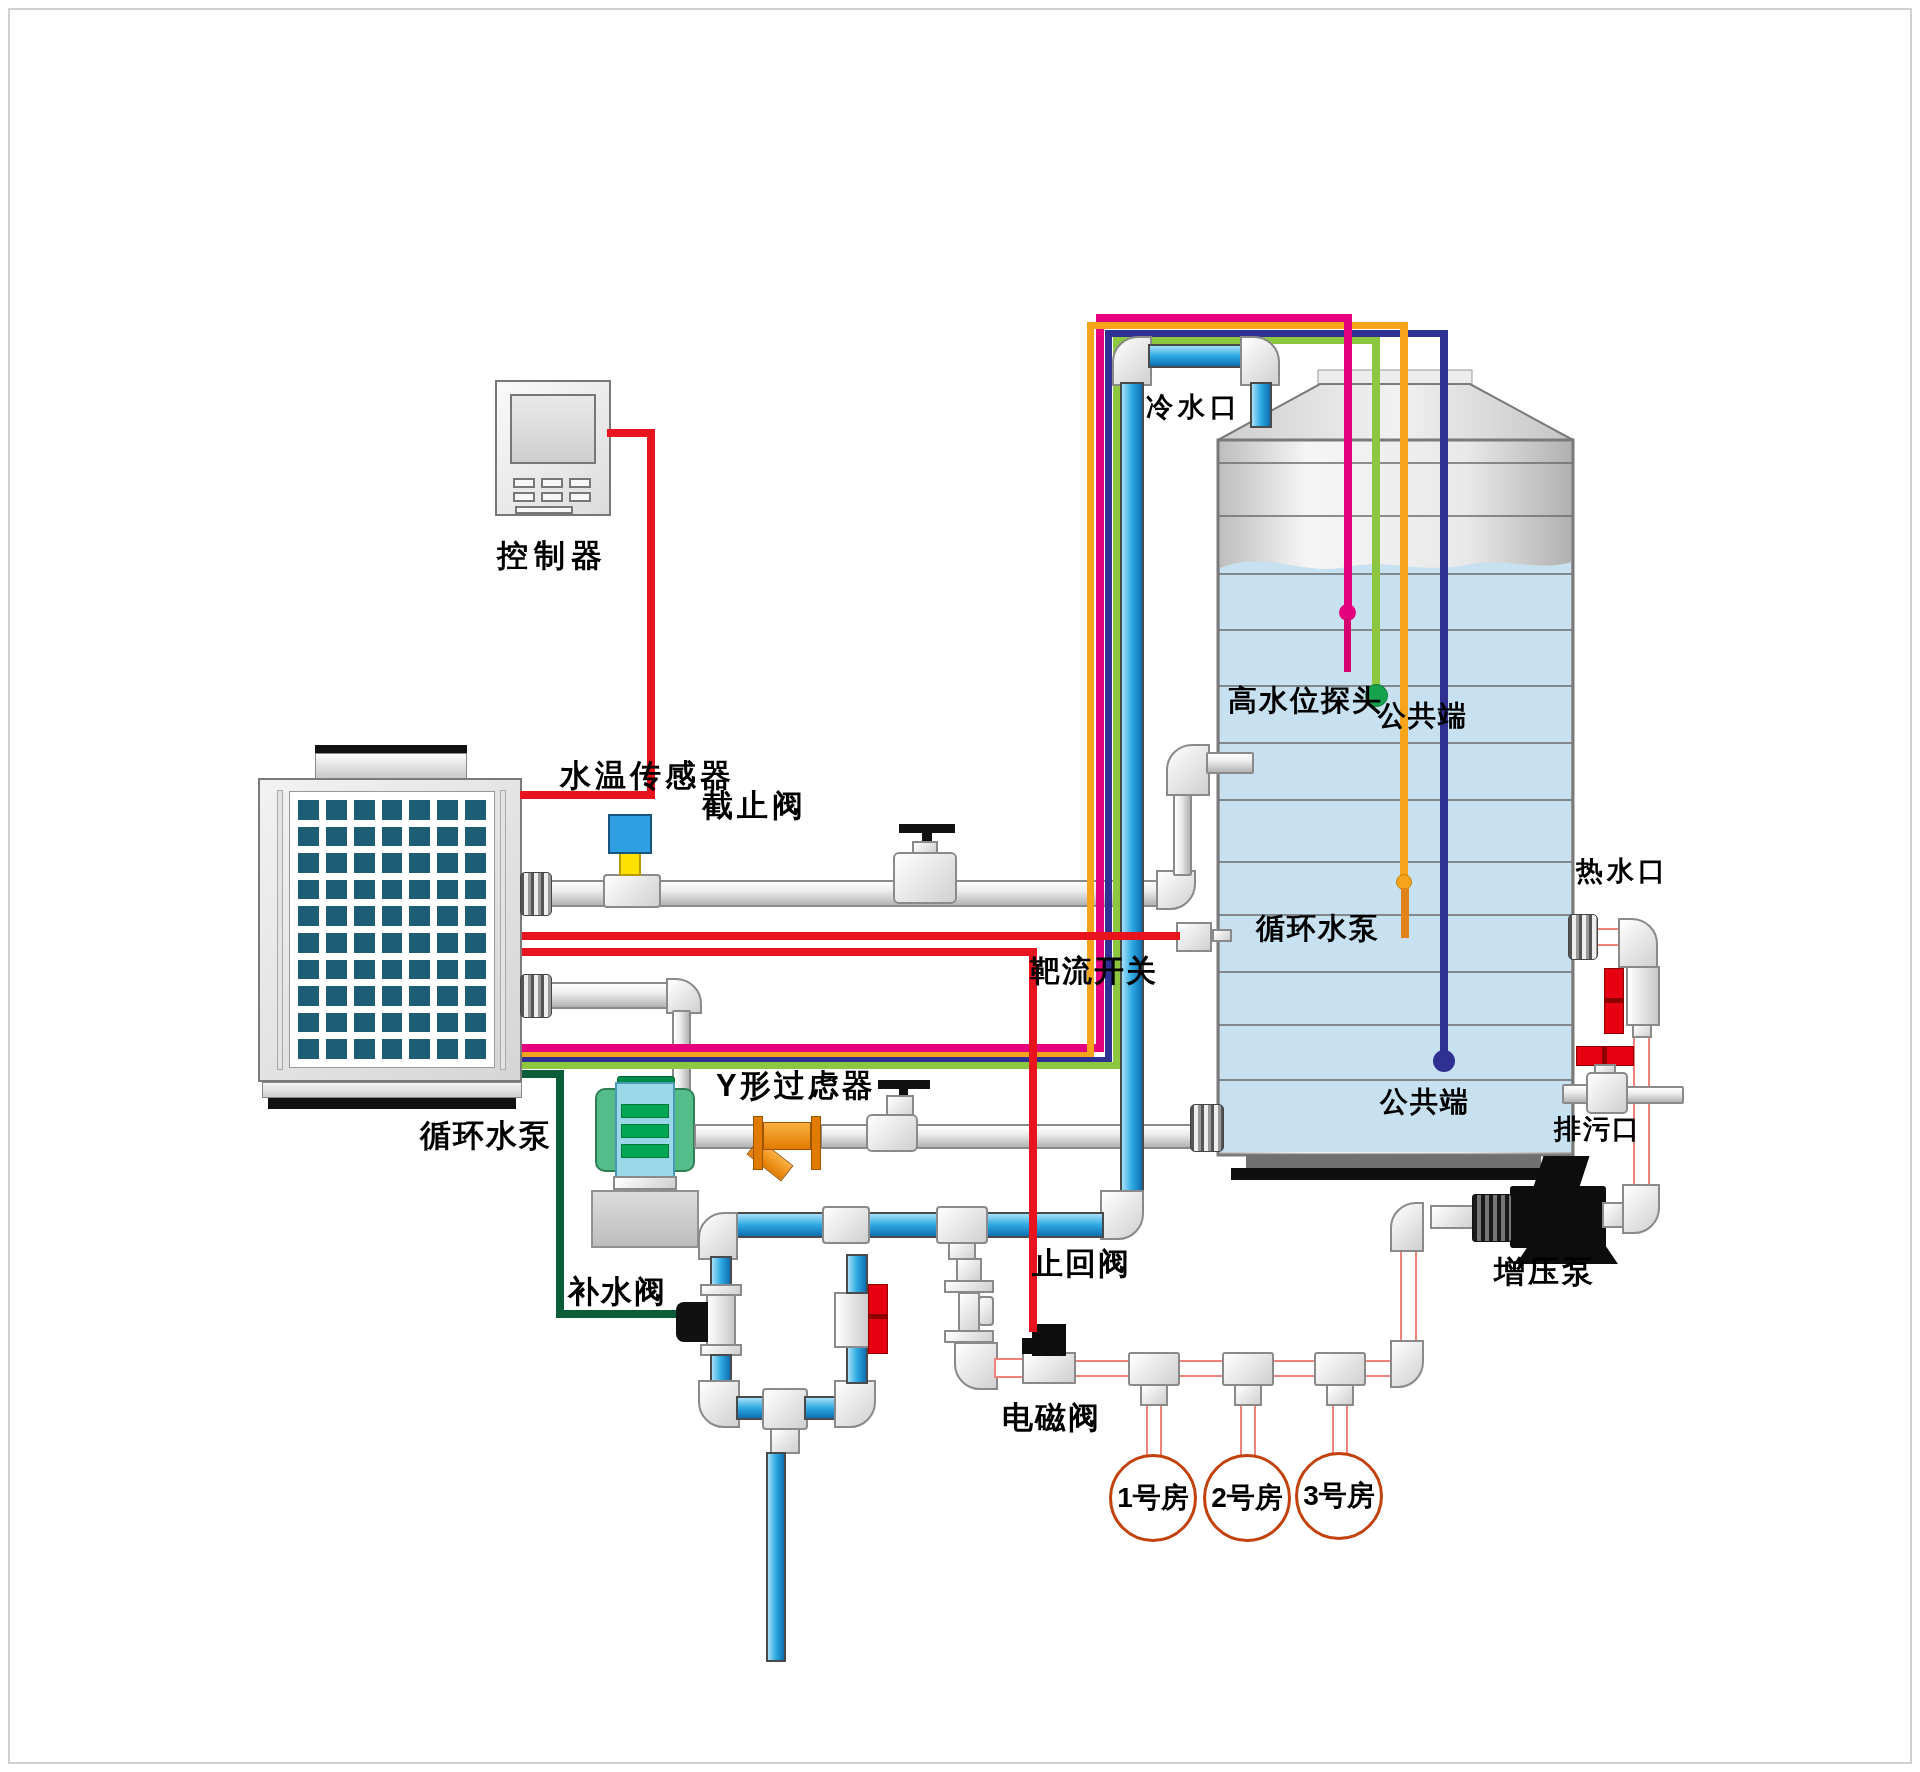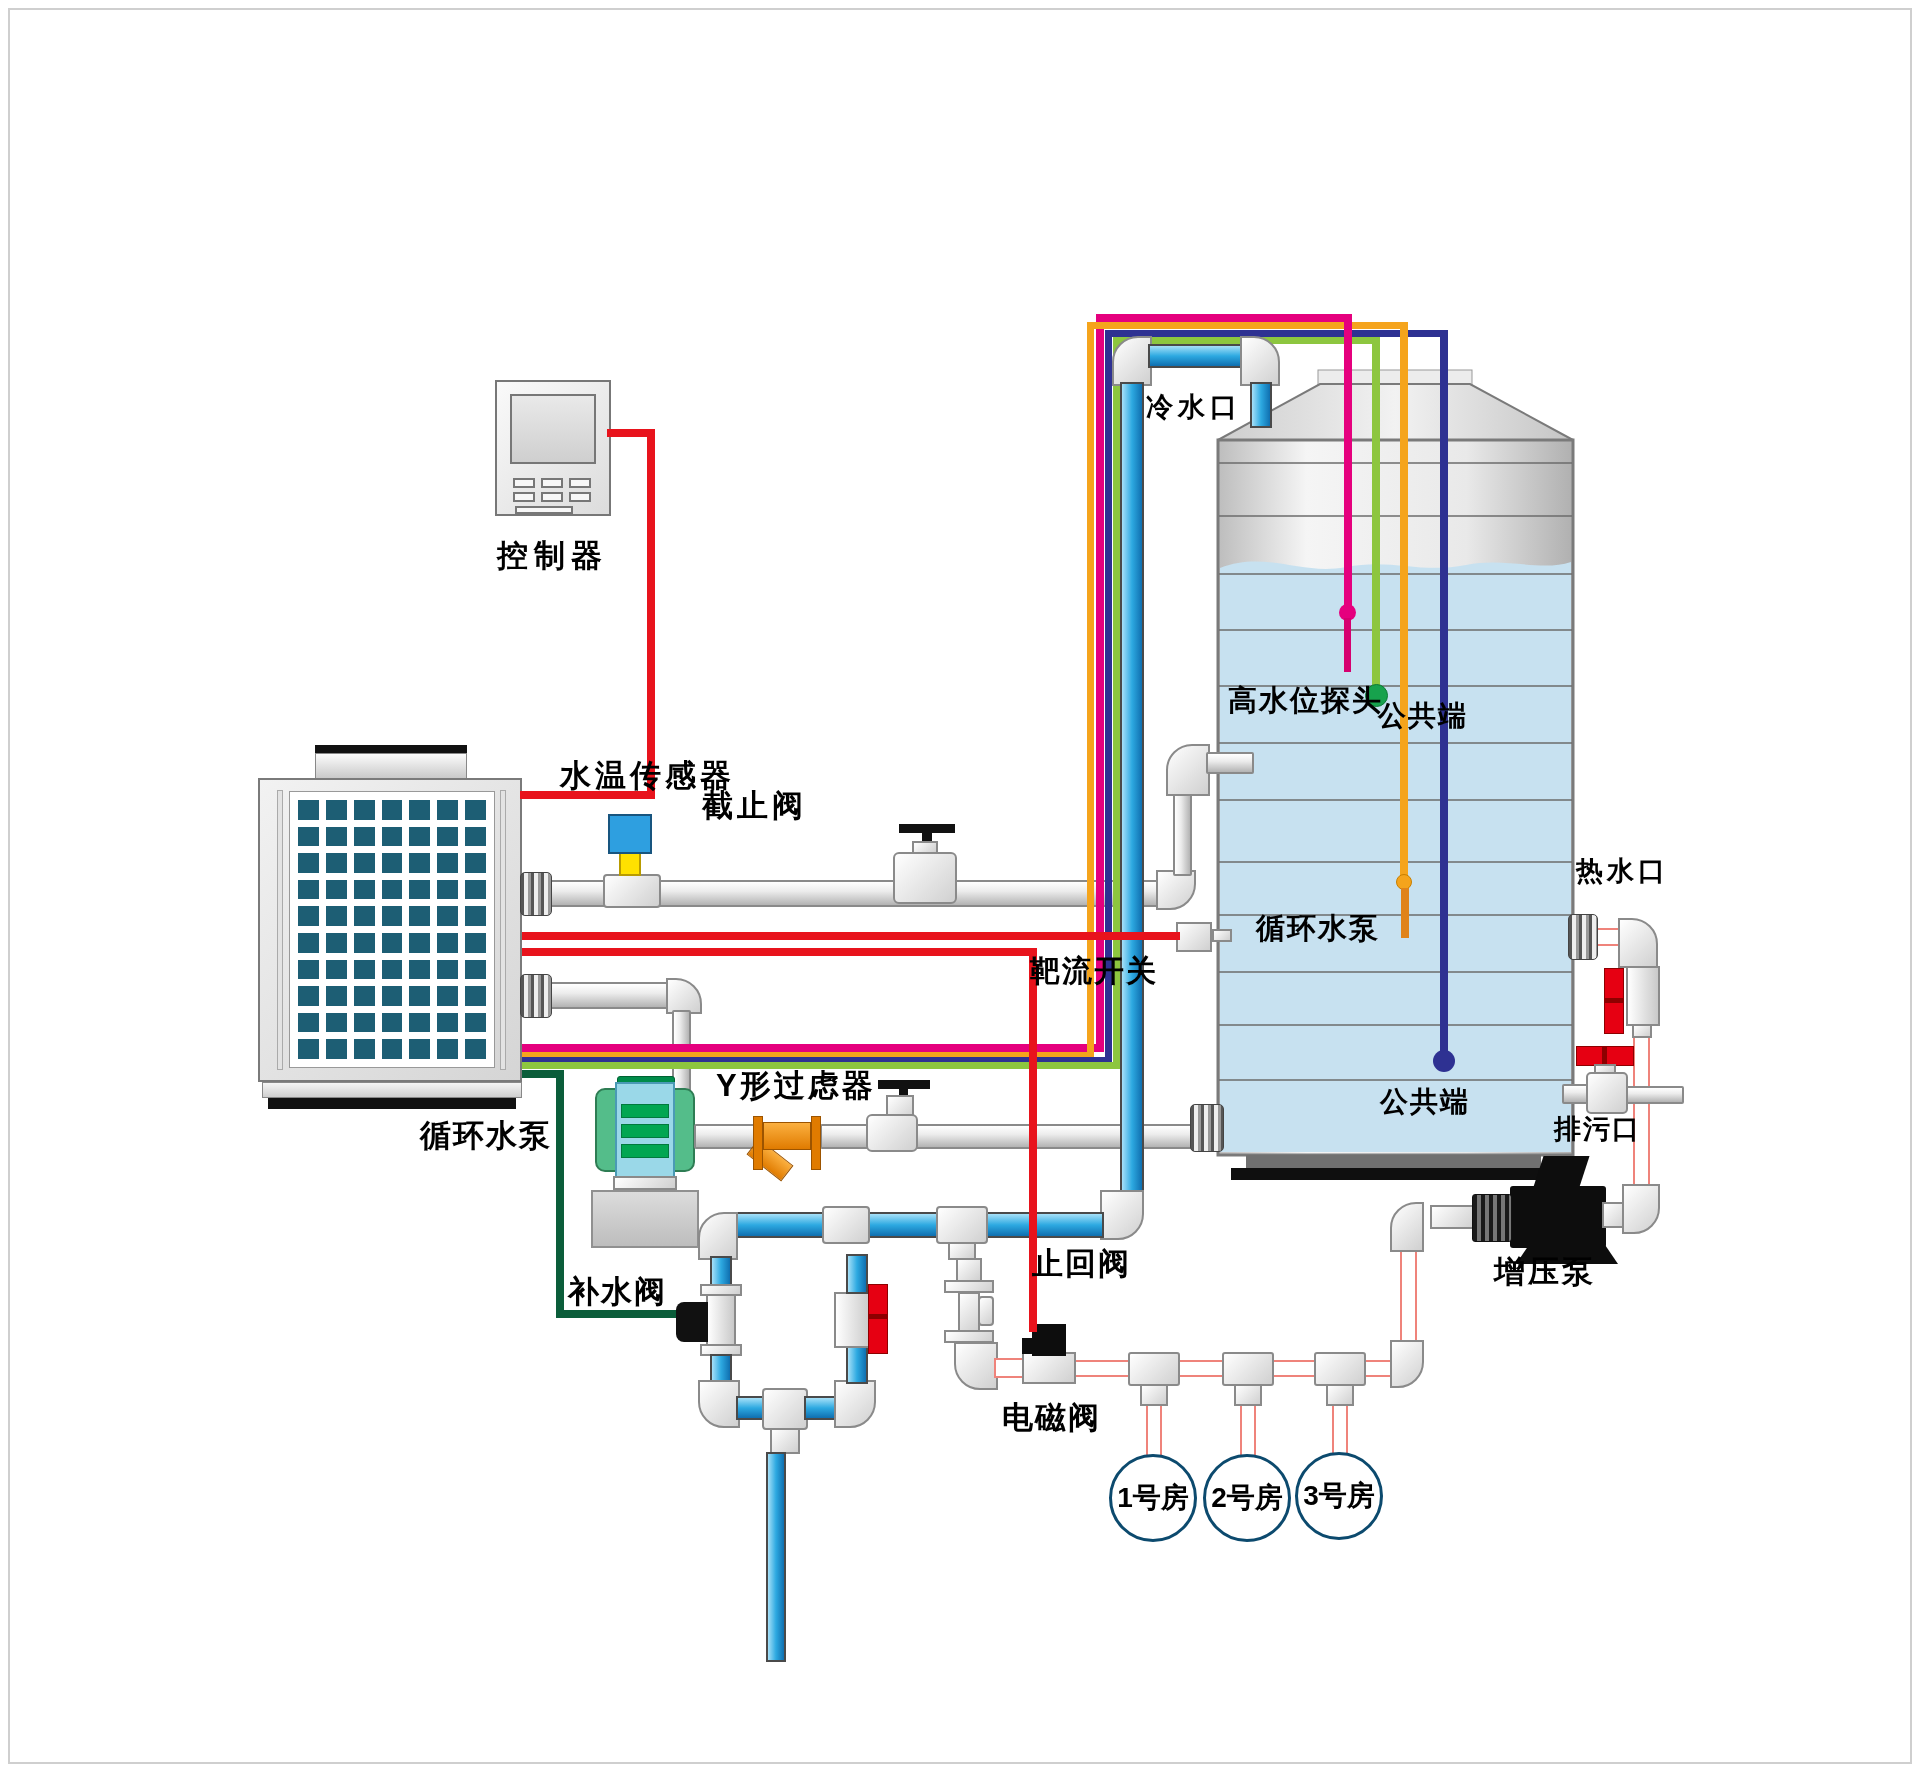--- a/index.html
+++ b/index.html
@@ -21,21 +21,21 @@
   .rad-bl{border-radius:0 0 0 26px}.rad-br{border-radius:0 0 26px 0}
   .ribbed{background:repeating-linear-gradient(90deg,#555 0 3px,#eee 3px 7px,#999 7px 10px);
           border:1px solid #444;border-radius:5px;z-index:3;}
   .ribbed-dark{background:repeating-linear-gradient(90deg,#1a1a1a 0 4px,#777 4px 8px);
           border:1px solid #111;border-radius:3px;z-index:3;}
   .wire{z-index:3}
   .redwire{background:#e8131c;z-index:5;}
   .grid-panel{background:#fff;border:1px solid #999;display:grid;
       grid-template-columns:repeat(7,1fr);gap:7px;padding:8px;z-index:2;}
   .grid-panel div{background:#1d5e74;}
-  .room{width:88px;height:88px;border-radius:50%;border:3px solid #0c4a6e;background:#fff;
+  .room{width:88px;height:88px;border-radius:50%;border:3px solid #c2410c;background:#fff;
         display:flex;align-items:center;justify-content:center;font-size:28px;font-weight:bold;z-index:6;}
   .ball{border-radius:50%;z-index:3;}
 </style>
 </head>
 <body>
 
 <div id="canvas">
   <div class="abs frame" style="left:8px;top:8px;width:1904px;height:1756px;"></div>
 
 

